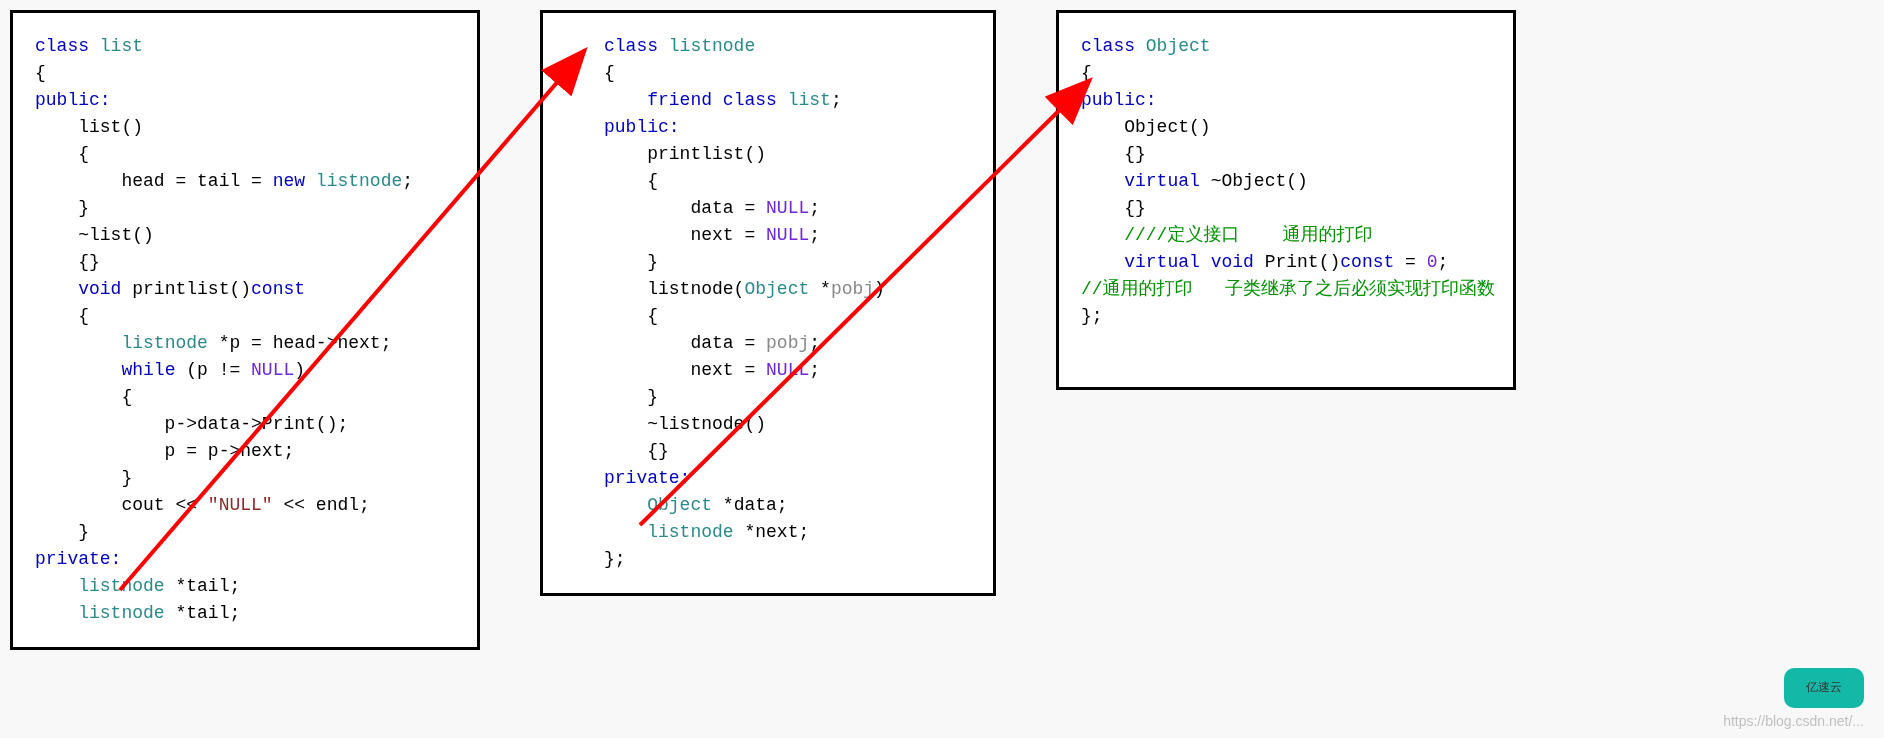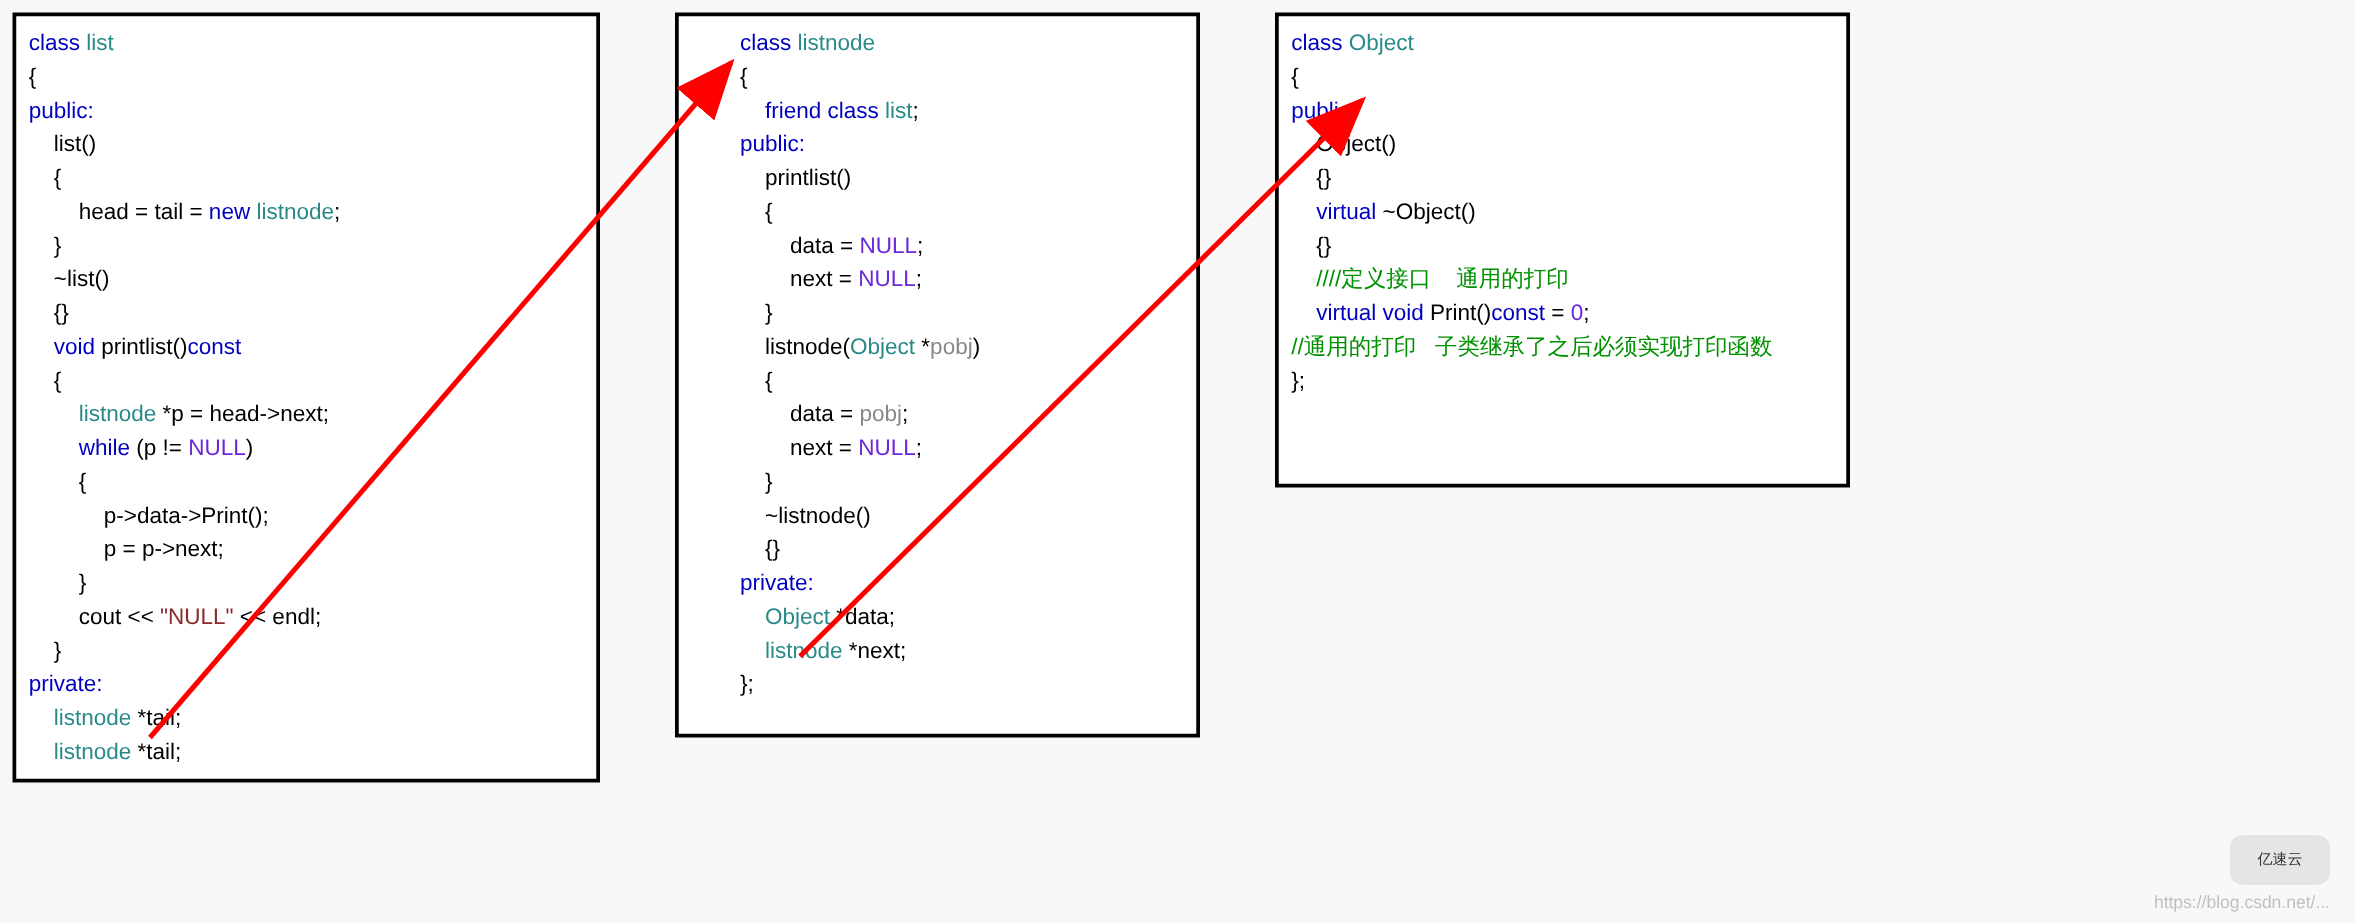--- a/index.html
+++ b/index.html
@@ -19,26 +19,26 @@
     gap: 60px;
     align-items: flex-start;
   }
   .panel {
     border: 3px solid #000;
     background: #fff;
     padding: 4px 6px;
     box-sizing: border-box;
   }
   .panel1 { width: 470px; min-height: 600px; }
-  .panel2 { width: 420px; min-height: 580px; padding-left: 45px; }
+  .panel2 { width: 456px; min-height: 580px; padding-left: 45px; }
   .panel3 { width: 460px; min-height: 380px; }
   pre {
-    margin: 4px;
+    margin: 16px;
     white-space: pre;
-    font-family: Liberation Sans, sans-serif;
+    font-family: Liberation Mono, monospace;
   }
   .kw { color: #0000c0; }
   .type { color: #2a8a8a; }
   .str { color: #8a2a2a; }
   .cmt { color: #009000; }
   .lit { color: #6d28d9; }
   .param { color: #888888; }
   .svg-overlay {
     position: absolute;
     top: 0; left: 0;
@@ -53,21 +53,21 @@
     color: #c0c0c0;
     font-size: 14px;
     font-family: sans-serif;
   }
   .badge {
     position: absolute;
     right: 20px;
     bottom: 30px;
     width: 80px;
     height: 40px;
-    background: #e5e5e5;
+    background: #14b8a6;
     border-radius: 10px;
     font-size: 12px;
     display:flex;
     align-items:center;
     justify-content:center;
     color:#333;
   }
 </style>
 </head>
 <body>

